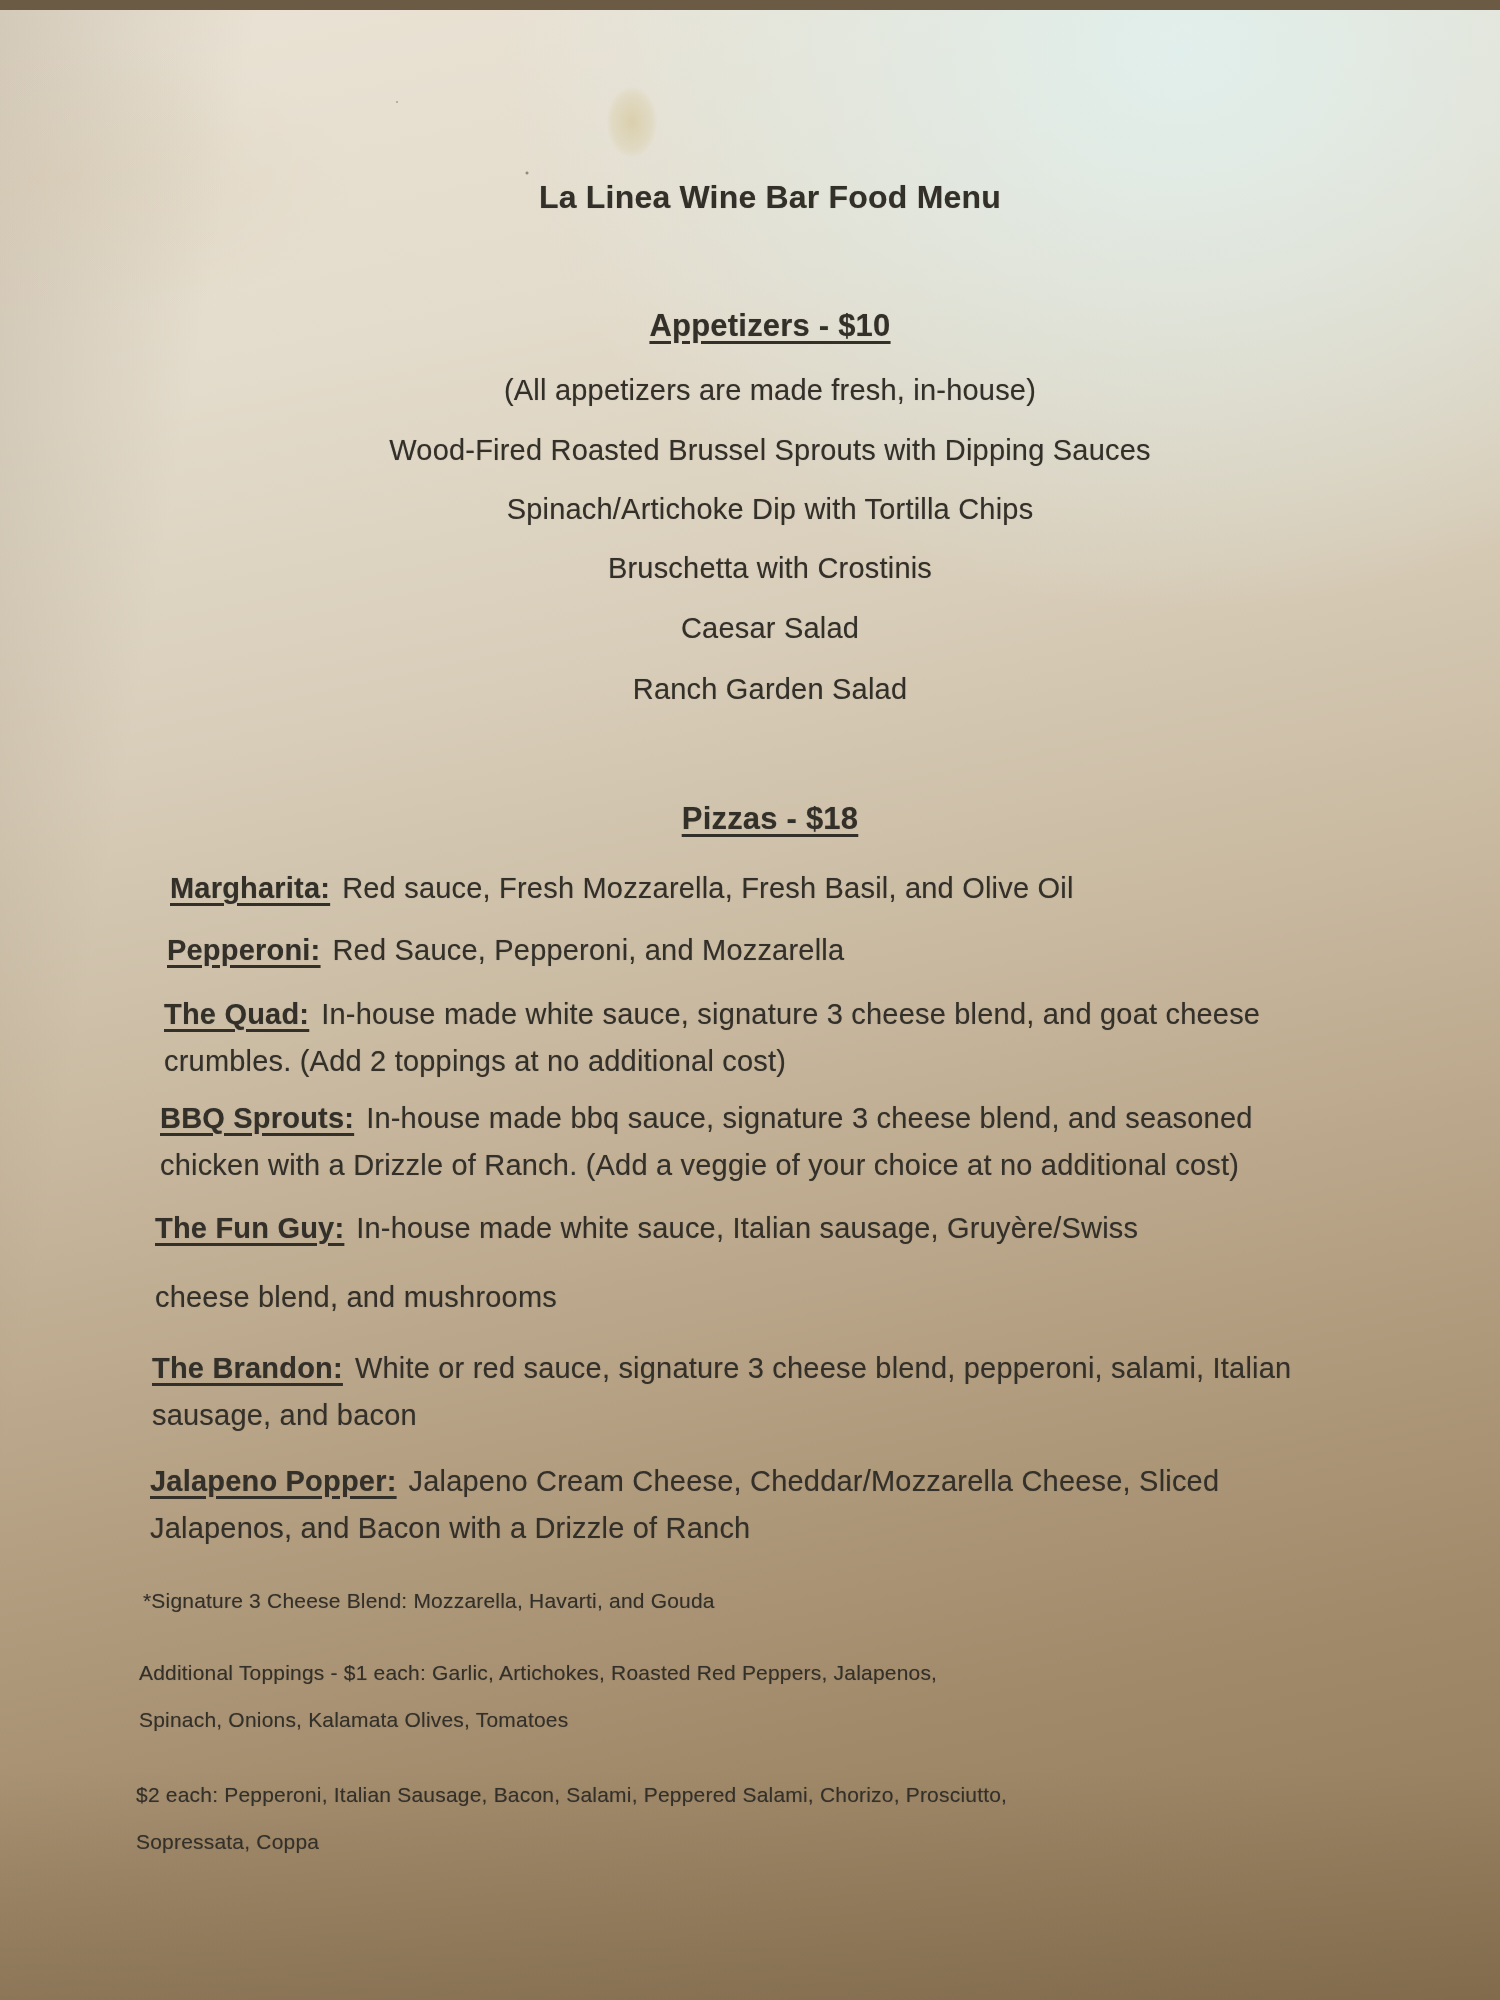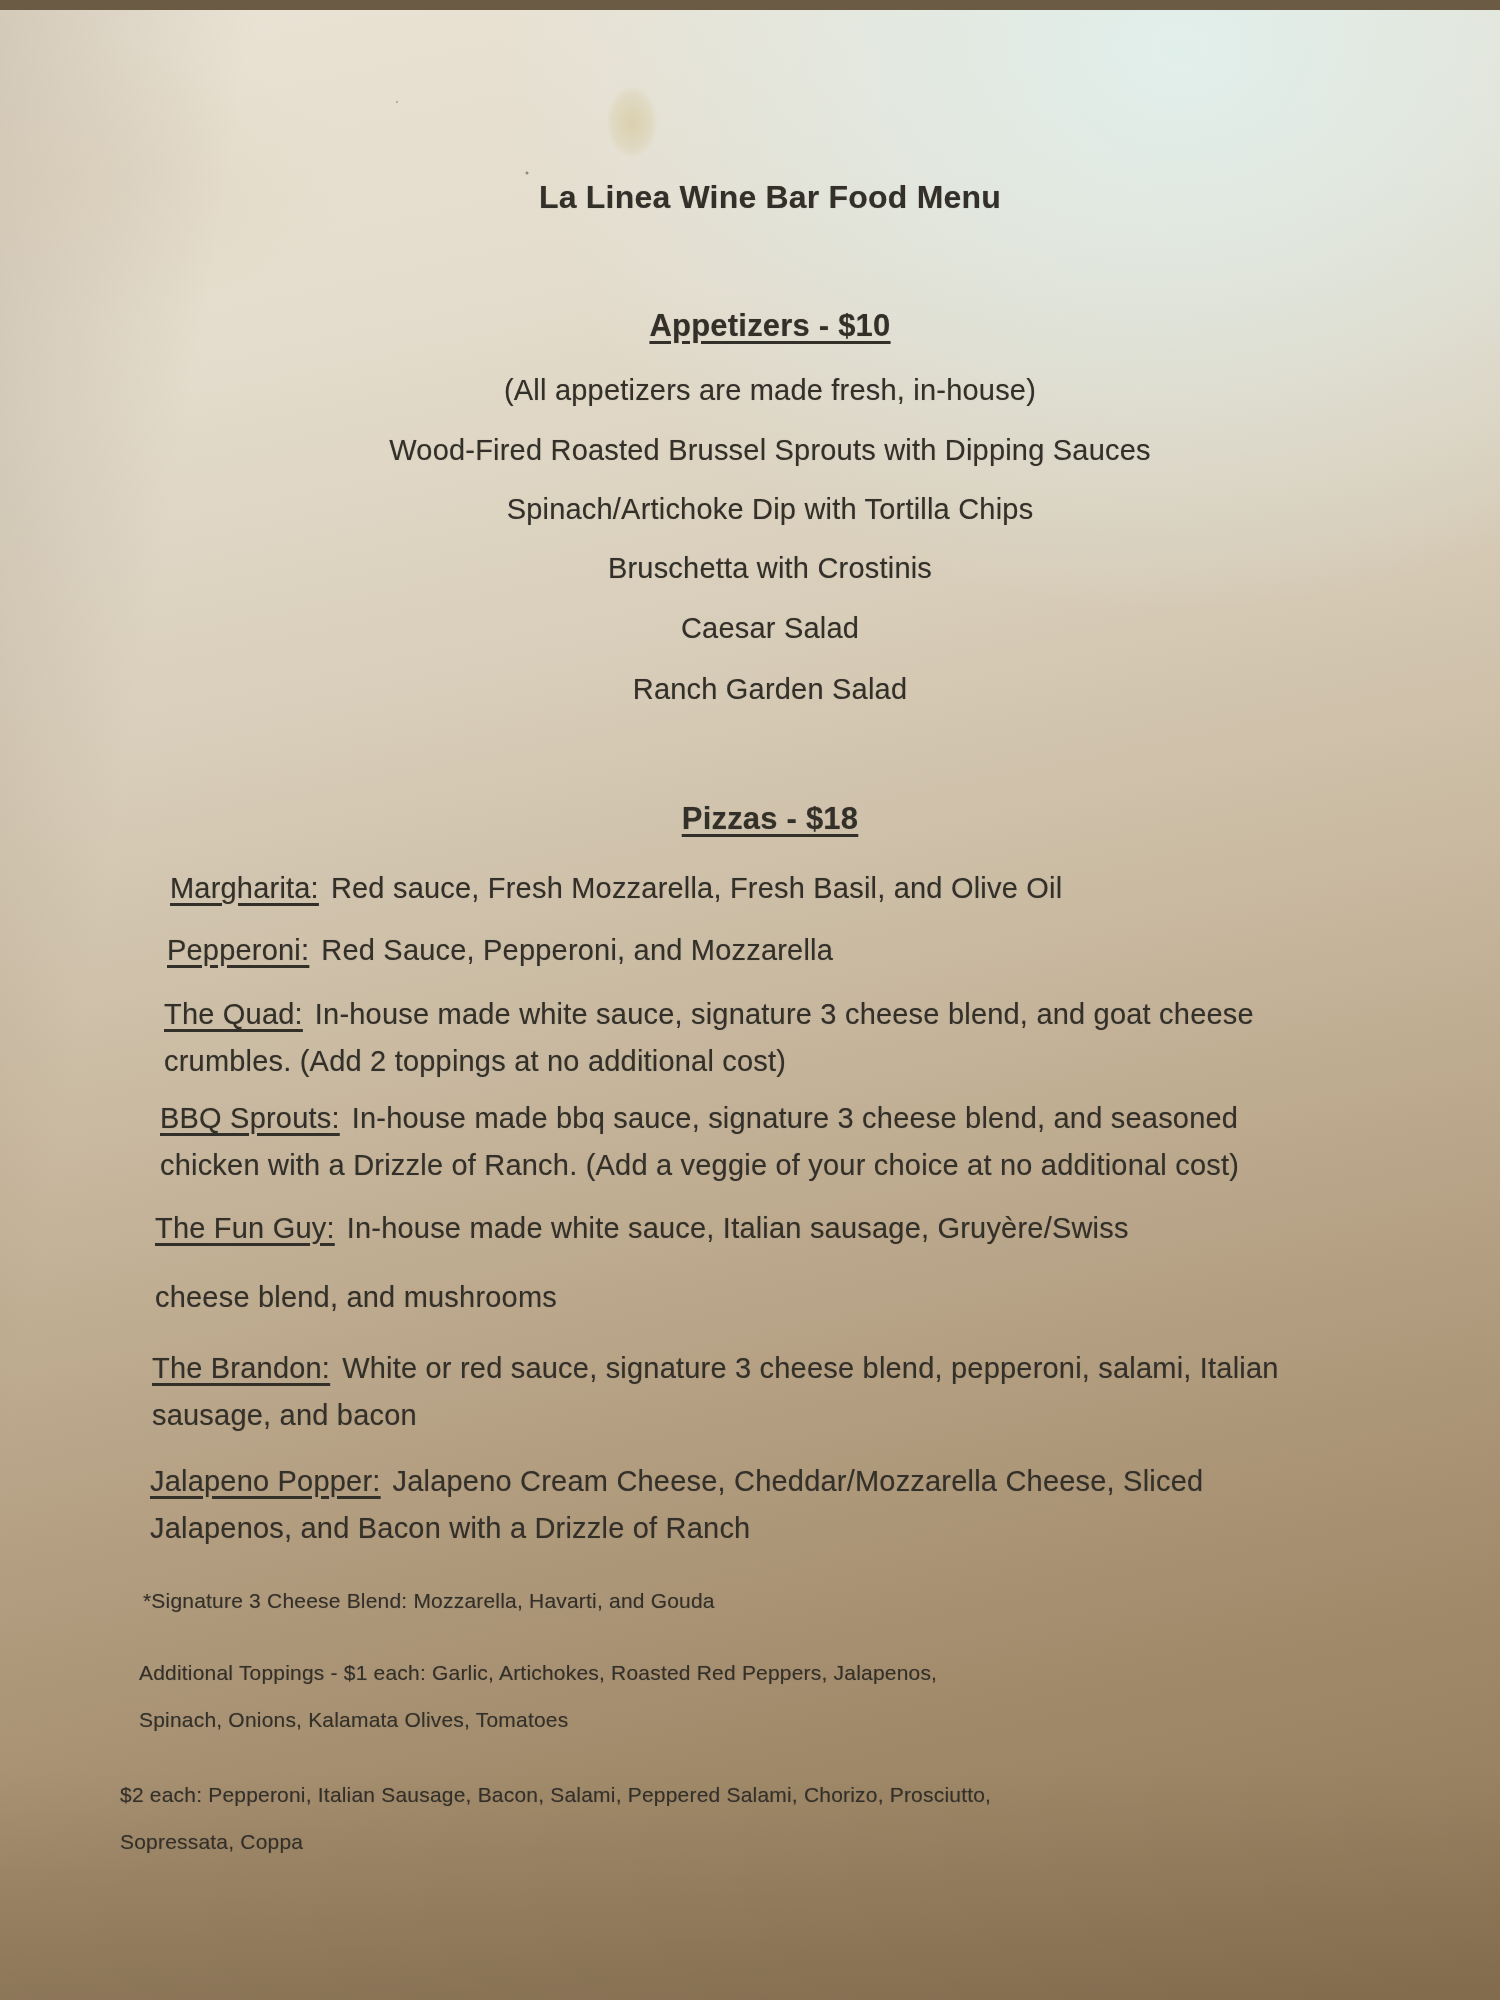--- a/index.html
+++ b/index.html
@@ -52,21 +52,21 @@
   }
   .title { font-size: 32px; font-weight: 700; }
   .heading {
     font-size: 31px;
     font-weight: 700;
     text-decoration: underline;
     text-decoration-thickness: 2.5px;
     text-underline-offset: 5px;
   }
   .pname {
-    font-weight: 400;
+    font-weight: 700;
     text-decoration: underline;
     text-decoration-thickness: 2.5px;
     text-underline-offset: 5px;
     margin-right: 12px;
   }
   .pname:empty { display: none; margin: 0; }
   .l2:empty { display: none; }
   .footnote { font-size: 21px; }
 </style>
 </head>
@@ -131,18 +131,18 @@
   <div class="t footnote" style="top:1567px; left:143px">
     <span>*Signature 3 Cheese Blend: Mozzarella, Havarti, and Gouda</span>
     
   </div>
 
   <div class="t footnote" style="top:1639px; left:139px">
     <span>Additional Toppings - $1 each: Garlic, Artichokes, Roasted Red Peppers, Jalapenos,</span>
     <div class="l2">Spinach, Onions, Kalamata Olives, Tomatoes</div>
   </div>
 
-  <div class="t footnote" style="top:1761px; left:120px">
+  <div class="t footnote" style="top:1761px; left:136px">
     <span>$2 each: Pepperoni, Italian Sausage, Bacon, Salami, Peppered Salami, Chorizo, Prosciutto,</span>
     <div class="l2">Sopressata, Coppa</div>
   </div>
 
 </div>
 
 </body></html>

